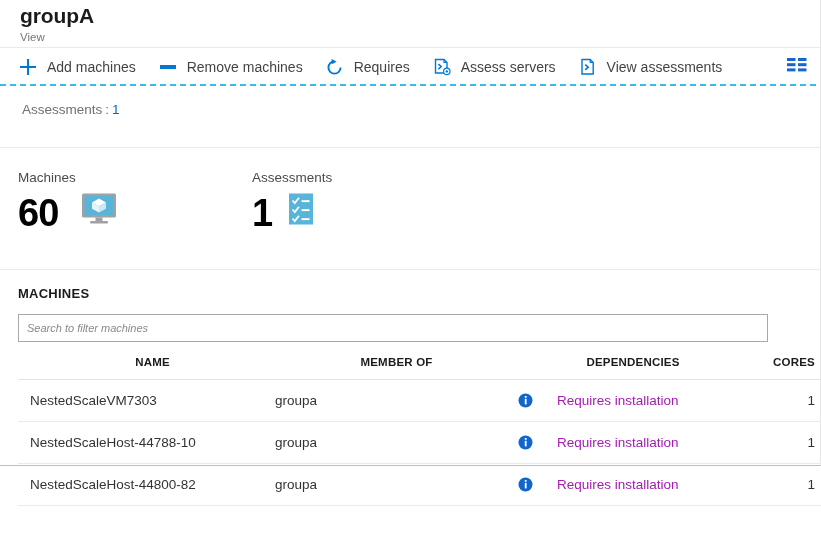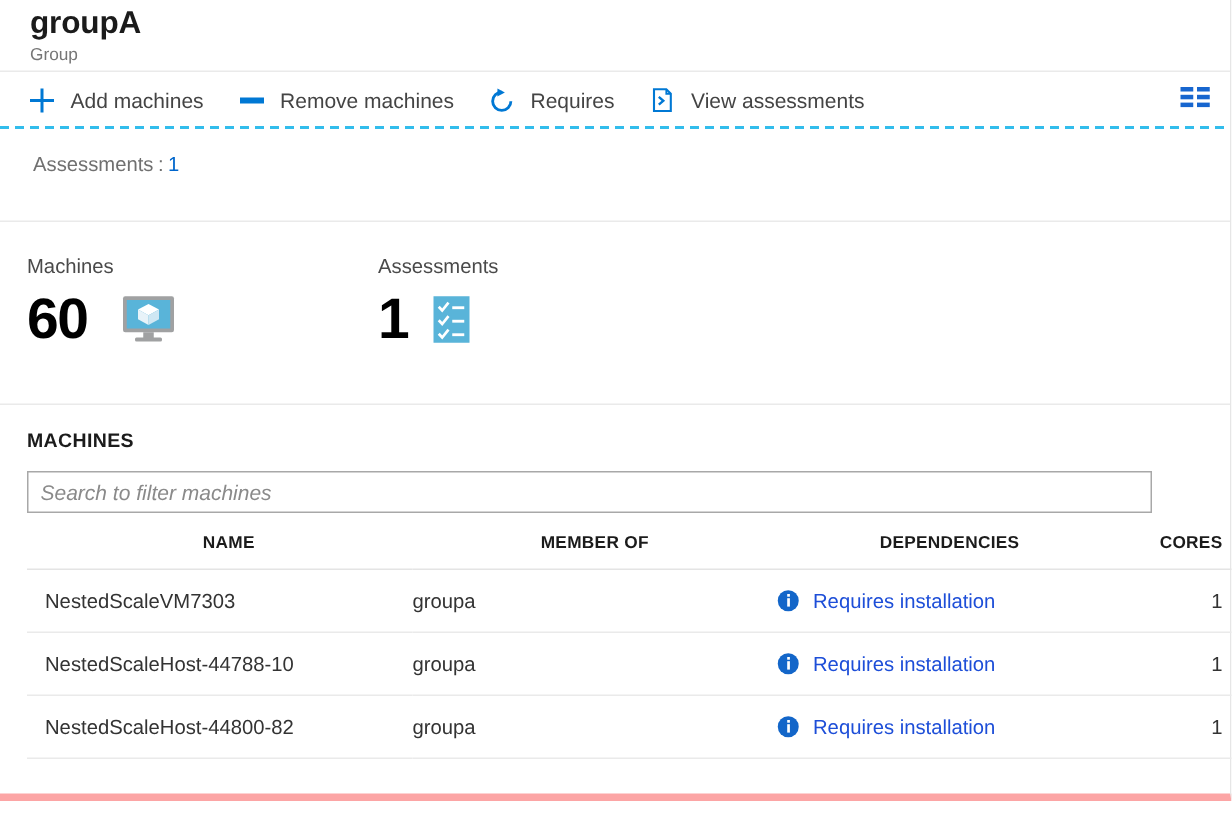--- a/index.html
+++ b/index.html
@@ -10,24 +10,24 @@
     width: 821px;
     height: 550px;
     background: #ffffff;
     font-family: "Liberation Sans", sans-serif;
     color: #333333;
     overflow: hidden;
   }
   #app {
     position: relative;
     width: 821px;
-    height: 534px;
+    height: 466px;
     box-sizing: border-box;
     border-right: 1px solid #e6e6e6;
-    border-bottom: 5px solid #fca5a5;
+    border-bottom: 1px solid #fca5a5;
     background: #ffffff;
   }
 
   
   .titlebar {
     box-sizing: border-box;
     height: 48px;
     padding: 2px 0 0 20px;
     border-bottom: 1px solid #eaeaea;
   }
@@ -127,21 +127,21 @@
   }
   .stat.machines { width: 234px; }
   .stat-label {
     font-size: 13.5px;
     color: #4a4a4a;
     margin-bottom: 6px;
     line-height: 16px;
   }
   .stat-body {
     display: flex;
-    align-items: center;
+    align-items: flex-start;
   }
   .stat-num {
     font-size: 38px;
     font-weight: 700;
     color: #000000;
     line-height: 42px;
     letter-spacing: -1px;
   }
   .stat-icon {
     margin-left: 22px;
@@ -162,21 +162,21 @@
     letter-spacing: 0.25px;
     margin-bottom: 13px;
   }
   .search {
     box-sizing: border-box;
     width: 750px;
     height: 28px;
     border: 1px solid #a8a8a8;
     padding: 0 8px;
     font-family: "Liberation Sans", sans-serif;
-    font-size: 14px;
+    font-size: 11px;
     font-style: italic;
     color: #8a8a8a;
     background: #ffffff;
     outline: none;
   }
   .search::placeholder {
     color: #8a8a8a;
     font-style: italic;
     opacity: 1;
   }
@@ -205,35 +205,35 @@
     border-bottom: 1px solid #eaeaea;
     overflow: hidden;
     white-space: nowrap;
   }
   .c-name { width: 245px; padding-left: 12px !important; }
   .c-member { width: 243px; }
   .c-dep { width: 230px; }
   .c-cores { width: 67px; }
   .dep-cell { display: flex; align-items: center; }
   .dep-link {
-    color: #1d4ed8;
-    margin-left: 9px;
+    color: #a21caf;
+    margin-left: 24px;
     cursor: pointer;
     font-size: 13.5px;
   }
   .info-ico { flex: 0 0 auto; display: inline-flex; }
 </style>
 </head>
 <body>
 
 <div id="app">
 
   <div class="titlebar">
     <div class="title">groupA</div>
-    <div class="subtitle">Group</div>
+    <div class="subtitle">View</div>
   </div>
 
   <div class="commandbar">
 
     <div class="cmd">
       <span class="cmd-ico">
         <svg width="18" height="18" viewBox="0 0 18 18">
           <rect x="8" y="1" width="2" height="16" fill="#0078d4"></rect>
           <rect x="1" y="8" width="16" height="2" fill="#0078d4"></rect>
         </svg>
@@ -253,20 +253,32 @@
     <div class="cmd">
       <span class="cmd-ico">
         <svg width="19" height="19" viewBox="0 0 20 20">
           <path d="M10 3.6 A6.4 6.4 0 1 0 16.4 10" stroke="#0078d4" stroke-width="2" fill="none" stroke-linecap="butt"></path>
           <polygon points="7.0,1.0 12.2,3.9 6.9,6.6" fill="#0078d4"></polygon>
         </svg>
       </span>
       <span class="cmd-label">Requires</span>
     </div>
 
+    <div class="cmd">
+      <span class="cmd-ico">
+        <svg width="20" height="20" viewBox="0 0 20 20">
+          <path d="M3.5 2.5 H12 L15 5.5 V16 H3.5 Z" fill="#ffffff" stroke="#0078d4" stroke-width="1.4"></path>
+          <path d="M12 2.5 V5.5 H15" fill="none" stroke="#0078d4" stroke-width="1.2"></path>
+          <polyline points="6.4,7.0 9.2,9.6 6.4,12.2" fill="none" stroke="#0078d4" stroke-width="1.5"></polyline>
+          <circle cx="14.8" cy="14.4" r="3.2" fill="#ffffff" stroke="#0078d4" stroke-width="1.2"></circle>
+          <circle cx="14.8" cy="14.4" r="1.2" fill="#0078d4"></circle>
+        </svg>
+      </span>
+      <span class="cmd-label">Assess servers</span>
+    </div>
 
     <div class="cmd">
       <span class="cmd-ico">
         <svg width="20" height="20" viewBox="0 0 20 20">
           <path d="M4 2.5 H12.2 L15.2 5.5 V17 H4 Z" fill="#ffffff" stroke="#0078d4" stroke-width="1.4"></path>
           <path d="M12.2 2.5 V5.5 H15.2" fill="none" stroke="#0078d4" stroke-width="1.2"></path>
           <polyline points="7.2,7.6 10.2,10.2 7.2,12.8" fill="none" stroke="#0078d4" stroke-width="1.6"></polyline>
         </svg>
       </span>
       <span class="cmd-label">View assessments</span>

